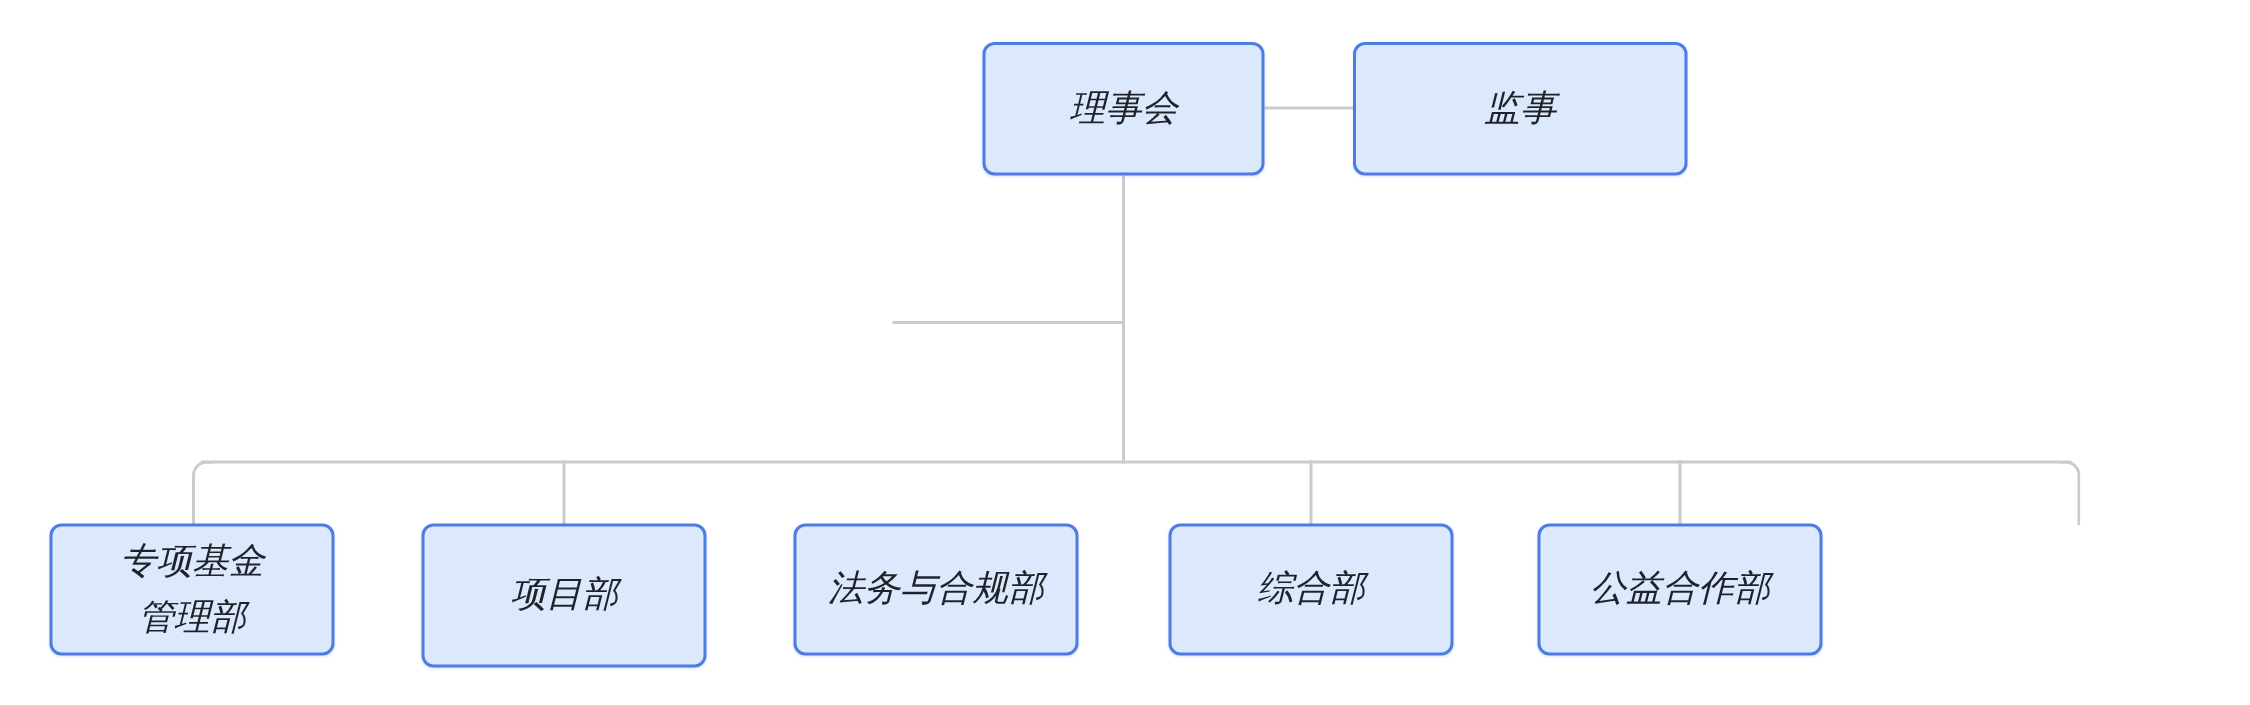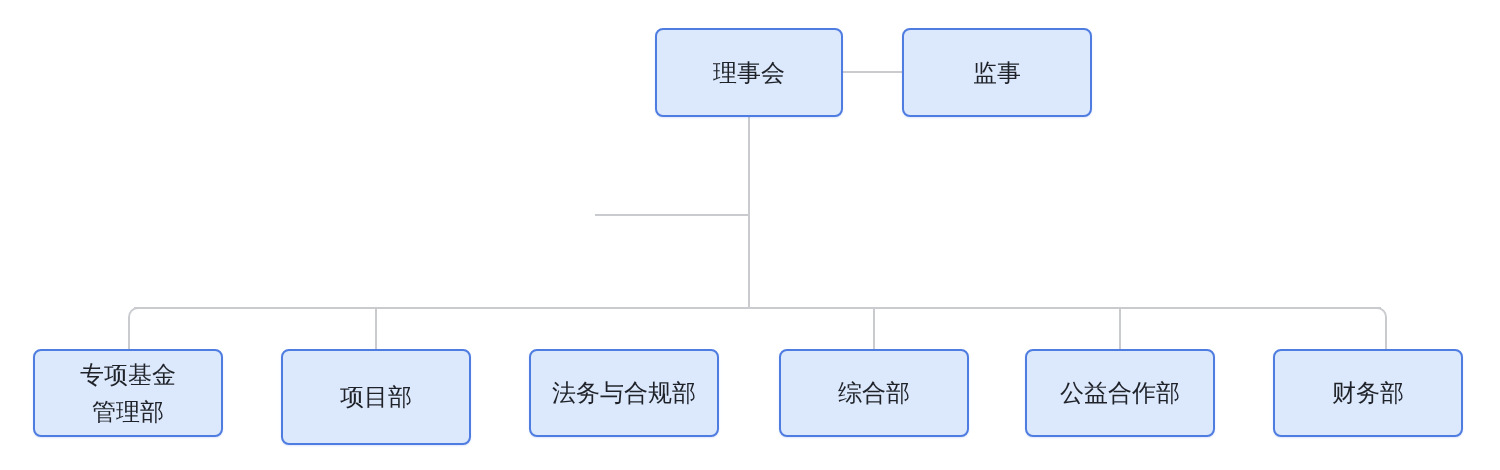--- a/index.html
+++ b/index.html
@@ -30,20 +30,21 @@
     display:flex;
     align-items:center;
     justify-content:center;
     text-align:center;
     font-size:24px;
     line-height:1.55;
     color:var(--text);
     white-space:pre-line;
     box-shadow:0 1px 2px rgba(78,124,225,0.18);
     cursor:default;
+    font-style:italic;
   }
   .line{
     position:absolute;
     background:var(--connector);
   }
   .line.h{height:2px;}
   .line.v{width:2px;}
   .corner{
     position:absolute;
     box-sizing:border-box;
@@ -80,29 +81,28 @@
   <div class="corner right" style="left:1373px;top:307px"></div>
 
   <div class="line v" style="left:375px;top:307px;height:43px"></div>
 
   <div class="line v" style="left:873px;top:307px;height:43px"></div>
 
   <div class="line v" style="left:1119px;top:307px;height:43px"></div>
 
   <div class="node" style="left:655px;top:28px;width:188px;height:89px">理事会</div>
 
-  <div class="node" style="left:902px;top:28px;width:190px;height:89px">监事</div>
+  <div class="node" style="left:902px;top:28px;width:223px;height:89px">监事</div>
 
 
   <div class="node" style="left:33px;top:349px;width:190px;height:88px">专项基金
 管理部</div>
 
   <div class="node" style="left:281px;top:349px;width:190px;height:96px">项目部</div>
 
   <div class="node" style="left:779px;top:349px;width:190px;height:88px">综合部</div>
 
   <div class="node" style="left:529px;top:349px;width:190px;height:88px">法务与合规部</div>
 
   <div class="node" style="left:1025px;top:349px;width:190px;height:88px">公益合作部</div>
 
-  <div class="node" style="left:1273px;top:349px;width:190px;height:88px">财务部</div>
 
 </div>
 
 </body></html>

